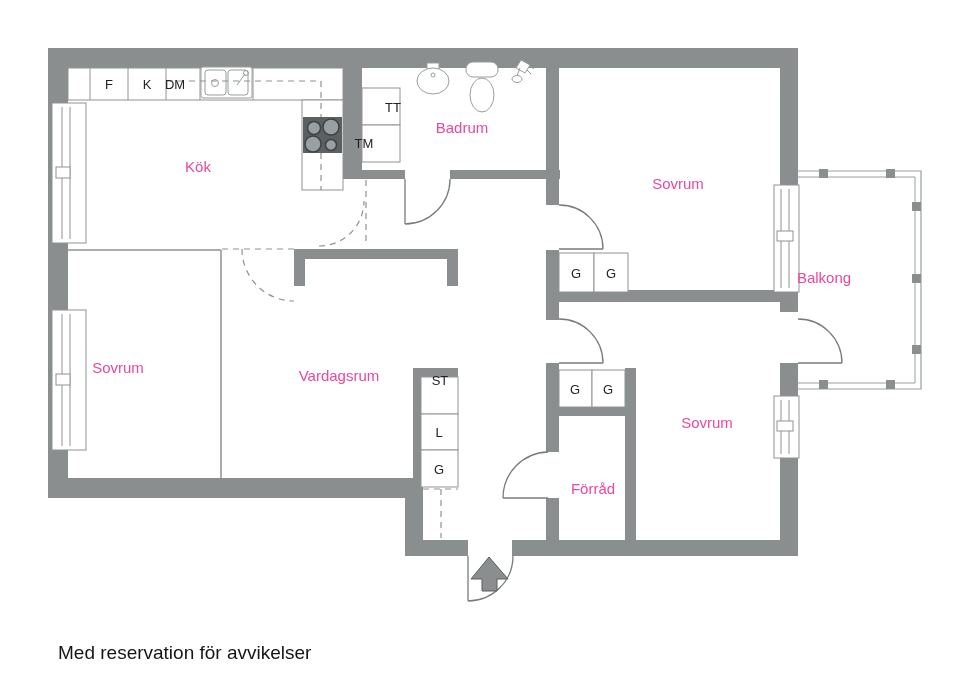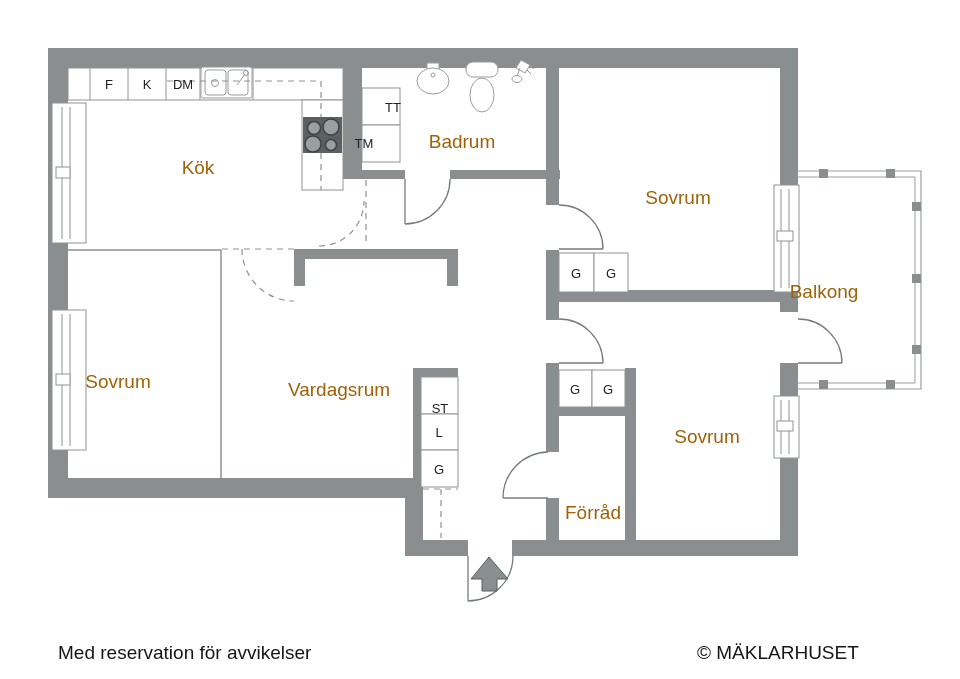--- a/index.html
+++ b/index.html
@@ -1,21 +1,21 @@
 <!DOCTYPE html>
 <html><head>
 <meta charset="utf-8">
 <style>
   html,body{margin:0;padding:0;background:#ffffff;}
   body{width:960px;height:679px;position:relative;overflow:hidden;
        font-family:"Liberation Sans", sans-serif;color:#1f1f1f;}
   .plan{position:absolute;left:0;top:0;width:960px;height:679px;}
   svg{position:absolute;left:0;top:0;}
   .room-label{position:absolute;transform:translate(-50%,-50%);
-      font-size:19px;color:#a16207;white-space:nowrap;margin-top:15px;}
+      font-size:15px;color:#ec4899;white-space:nowrap;}
   .small-label{position:absolute;transform:translate(-50%,-50%);
       font-size:13px;color:#222;white-space:nowrap;}
   .footer-text{position:absolute;font-size:19px;color:#161616;white-space:nowrap;}
 </style>
 </head>
 <body>
 
 <div class="plan">
 
 <svg width="960" height="679" viewBox="0 0 960 679">
@@ -191,38 +191,37 @@
     <ellipse cx="517" cy="79" rx="5" ry="3.5"></ellipse>
     <line x1="527" y1="70" x2="531" y2="74"></line>
     <line x1="530" y1="66" x2="534" y2="69"></line>
   </g>
 
   <g>
     <path d="M489,557 L508,579 L497,579 L497,591 L482,591 L482,579 L471,579 Z" fill="#8a8e8e" stroke="#5a5e5e" stroke-width="1"></path>
   </g>
 </svg>
 
-  <div class="room-label" style="left:198px;top:153px">Kök</div>
+  <div class="room-label" style="left:198px;top:166px">Kök</div>
   <div class="room-label" style="left:462px;top:127px">Badrum</div>
   <div class="room-label" style="left:678px;top:183px">Sovrum</div>
   <div class="room-label" style="left:824px;top:277px">Balkong</div>
   <div class="room-label" style="left:118px;top:367px">Sovrum</div>
   <div class="room-label" style="left:339px;top:375px">Vardagsrum</div>
   <div class="room-label" style="left:707px;top:422px">Sovrum</div>
-  <div class="room-label" style="left:593px;top:498px">Förråd</div>
+  <div class="room-label" style="left:593px;top:488px">Förråd</div>
 
   <div class="small-label" style="left:109px;top:84px">F</div>
   <div class="small-label" style="left:147px;top:84px">K</div>
-  <div class="small-label" style="left:183px;top:84px">DM</div>
+  <div class="small-label" style="left:175px;top:84px">DM</div>
   <div class="small-label" style="left:393px;top:107px">TT</div>
   <div class="small-label" style="left:364px;top:143px">TM</div>
-  <div class="small-label" style="left:440px;top:408px">ST</div>
+  <div class="small-label" style="left:440px;top:380px">ST</div>
   <div class="small-label" style="left:439px;top:432px">L</div>
   <div class="small-label" style="left:439px;top:469px">G</div>
   <div class="small-label" style="left:576px;top:273px">G</div>
   <div class="small-label" style="left:611px;top:273px">G</div>
   <div class="small-label" style="left:575px;top:389px">G</div>
   <div class="small-label" style="left:608px;top:389px">G</div>
 
   <div class="footer-text" style="left:58px;top:642px">Med reservation för avvikelser</div>
-  <div class="footer-text" style="left:697px;top:642px">© MÄKLARHUSET</div>
 
 </div>
 
 </body></html>

